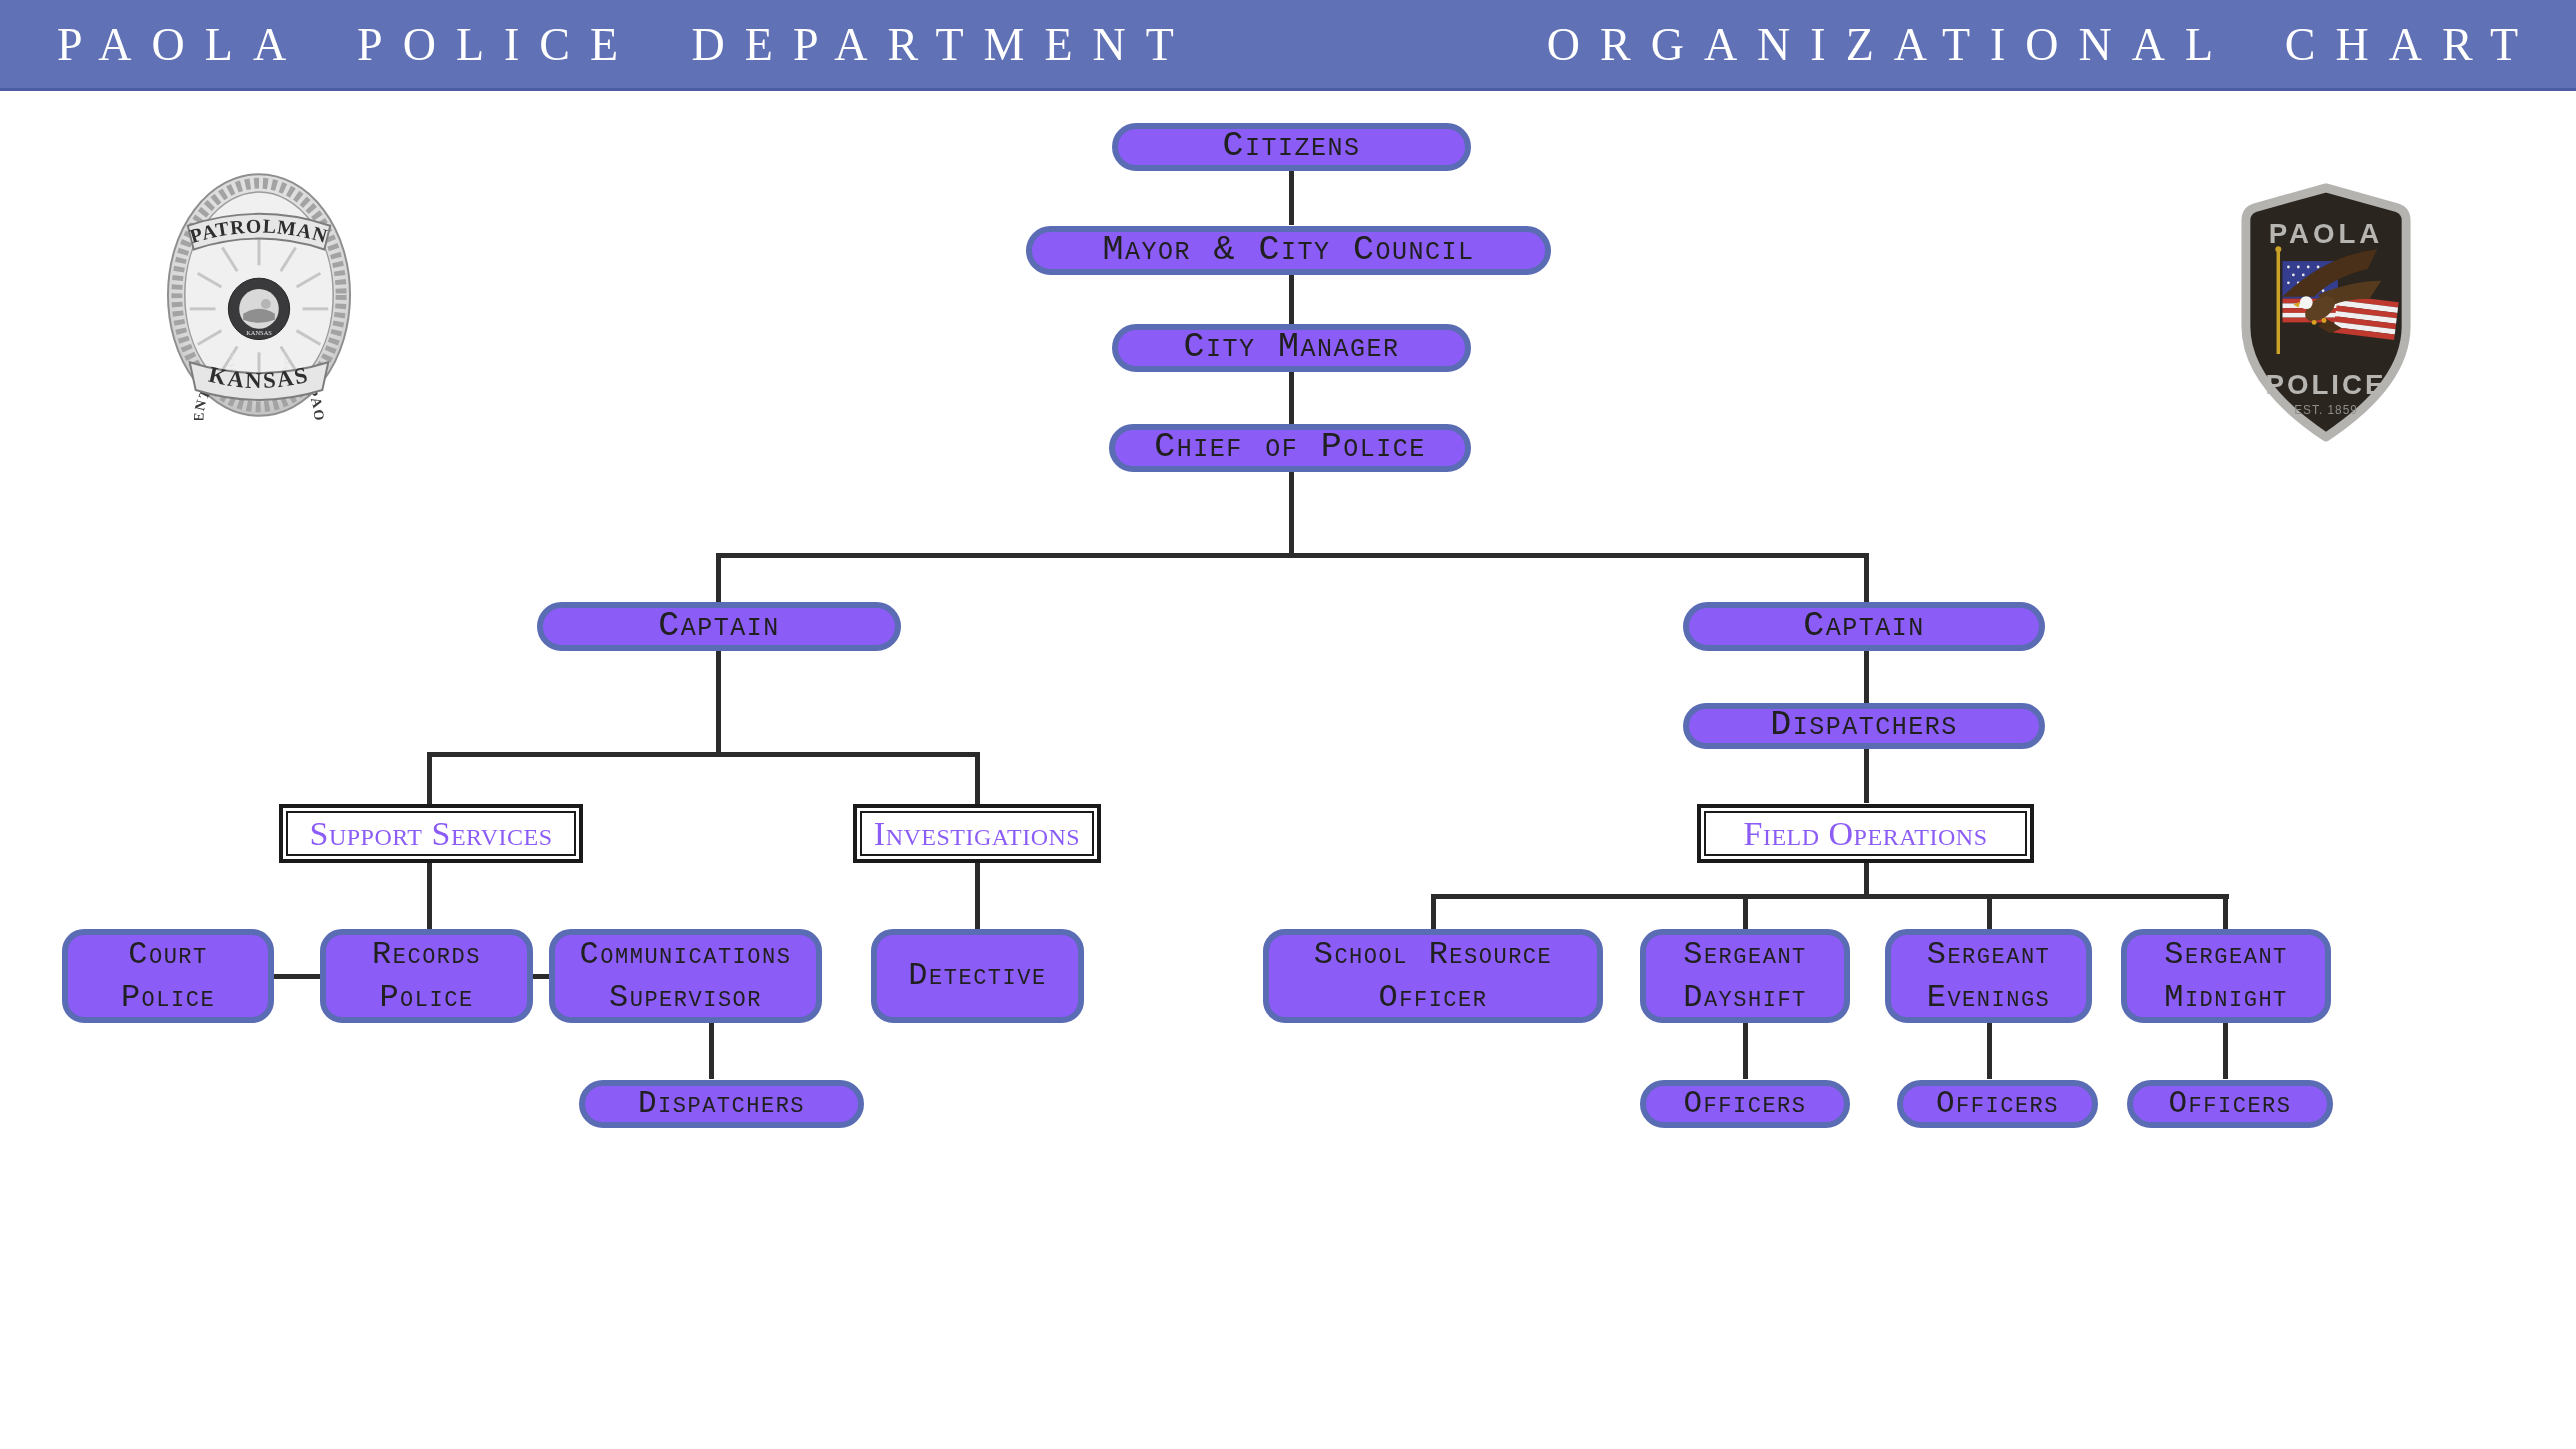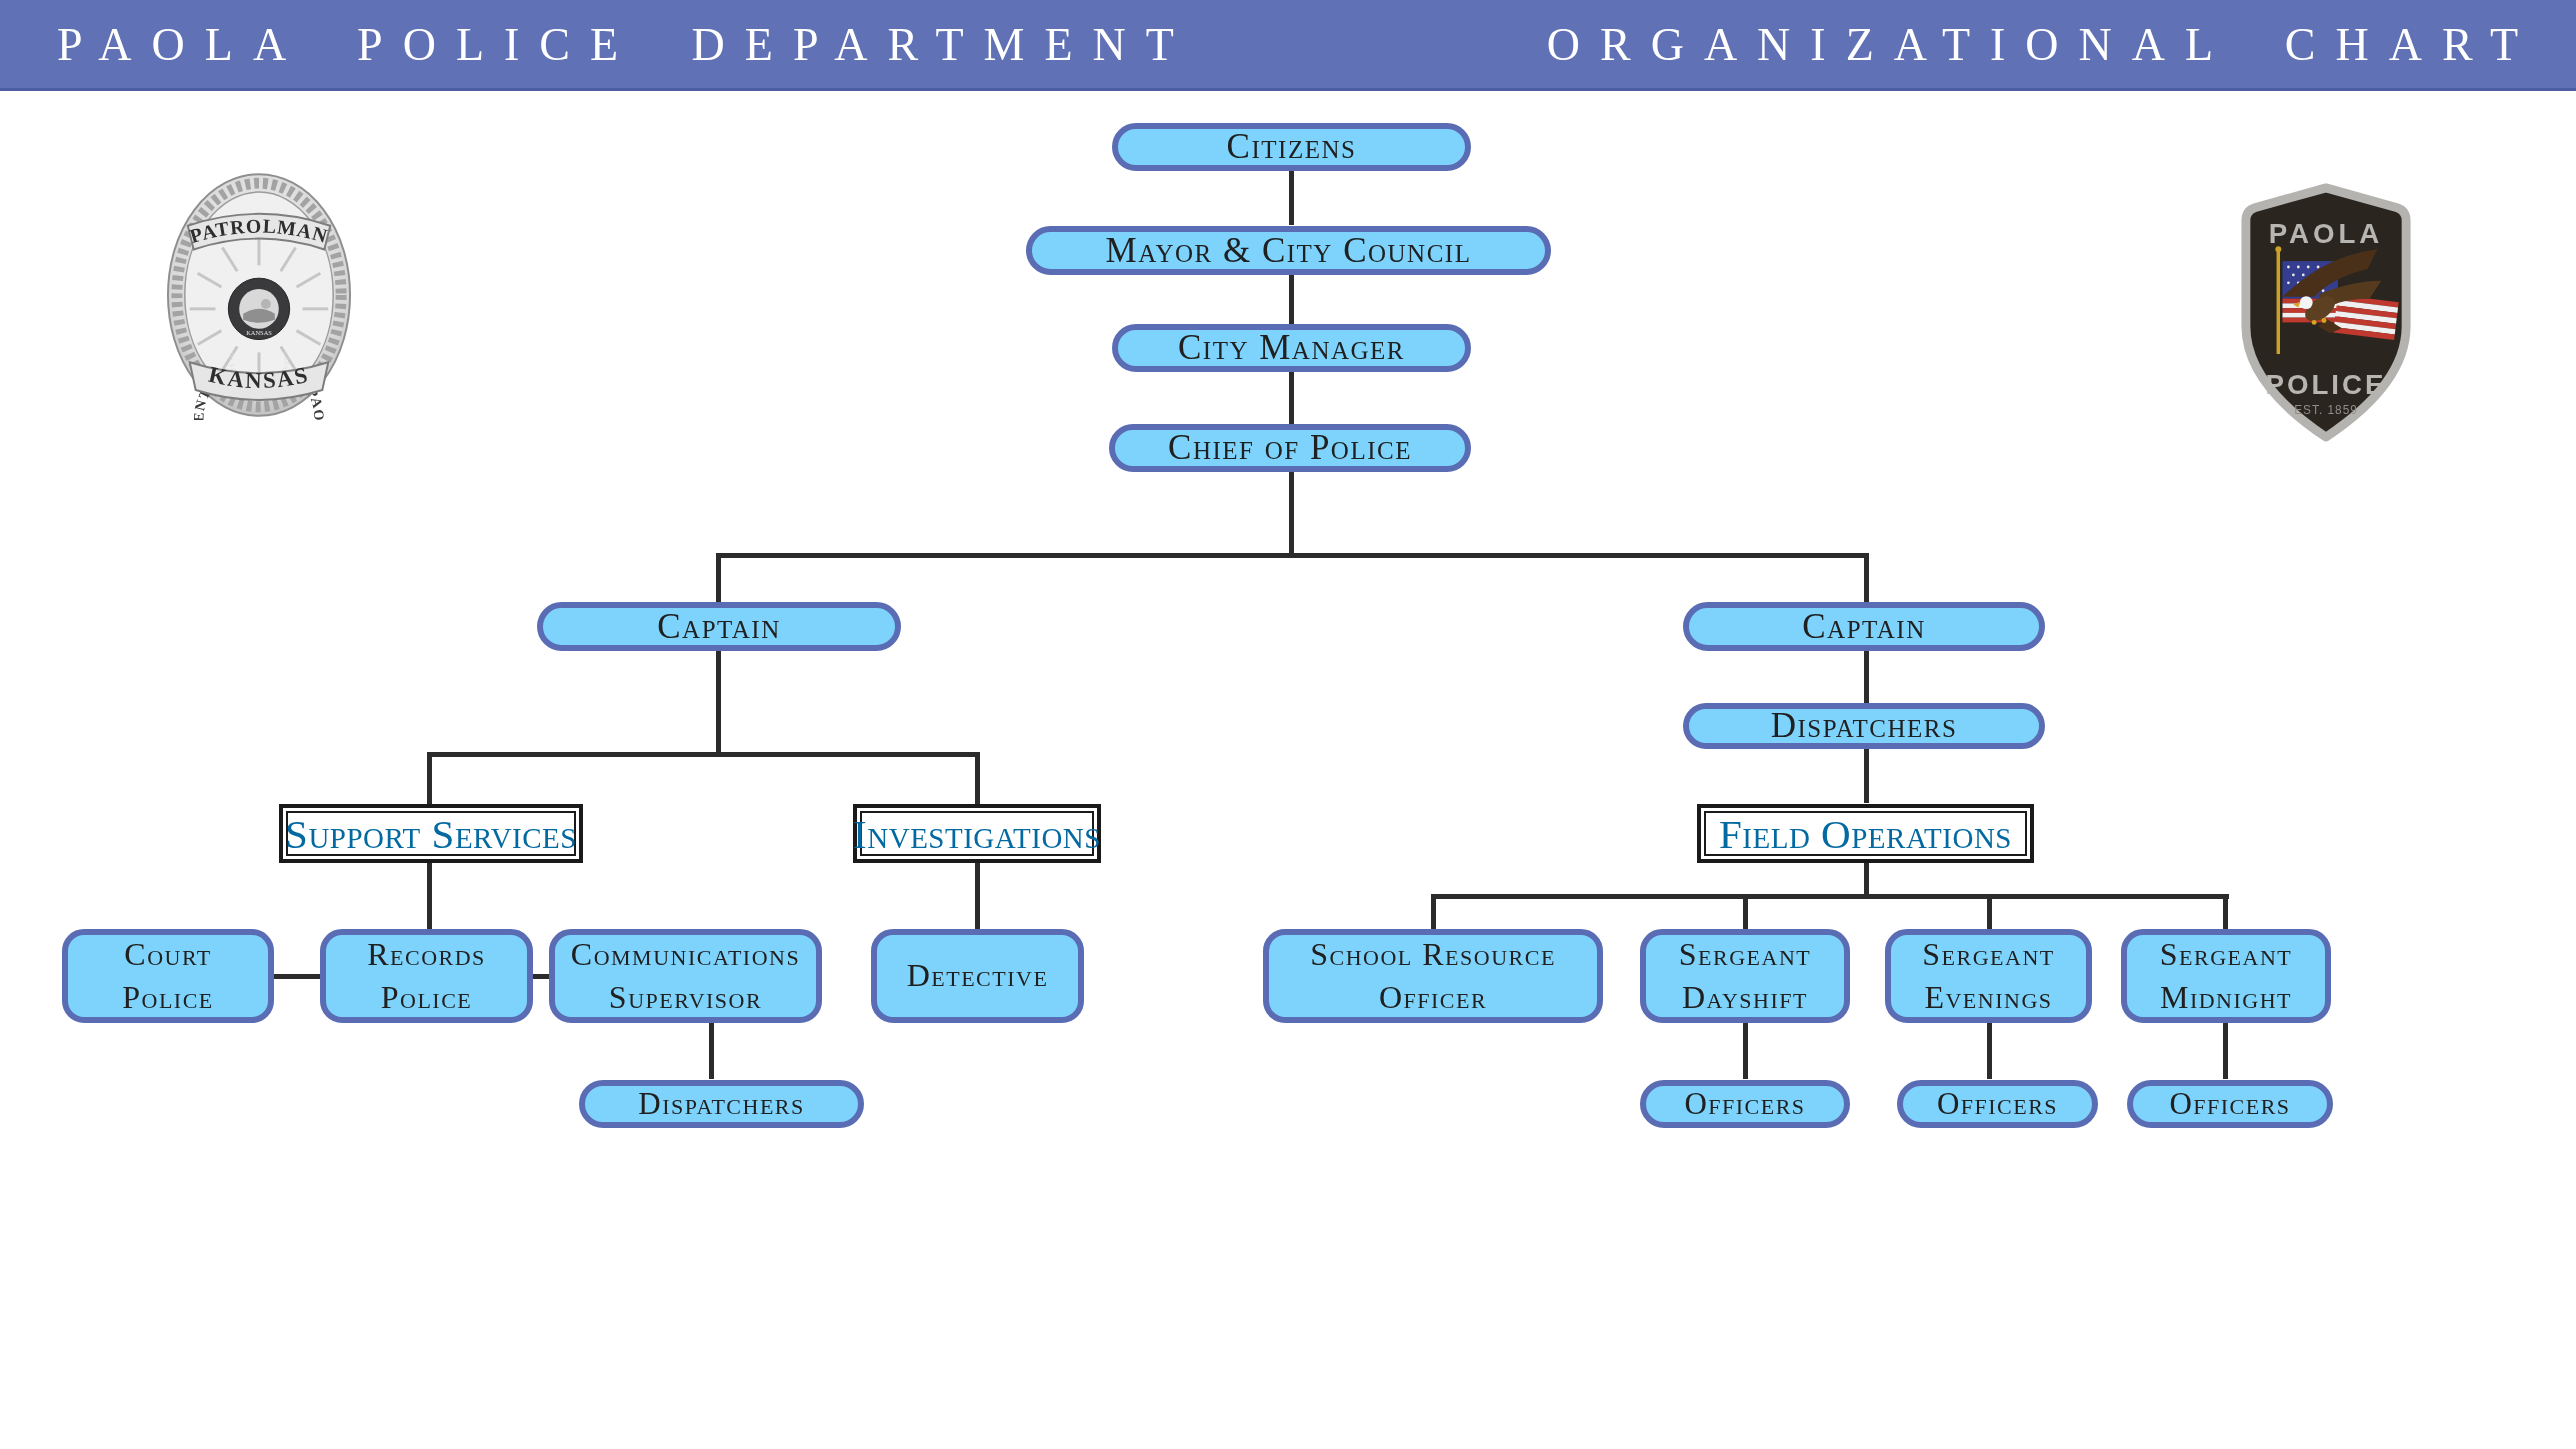--- a/index.html
+++ b/index.html
@@ -11,30 +11,30 @@
           border-bottom:3px solid #4d5da3;box-sizing:border-box;display:flex;
           align-items:center;justify-content:space-between;padding:0 38px 0 57px;}
   .topbar .ttl{color:#ffffff;font-size:46px;letter-spacing:20px;word-spacing:22px;
                white-space:nowrap;font-weight:normal;}
 
   
   .vline,.hline{position:absolute;background:#2b2b2b;}
   .vline{width:5px;}
   .hline{height:5px;}
 
-  .node{position:absolute;box-sizing:border-box;background:#7dd3fc;display:flex;
+  .node{position:absolute;box-sizing:border-box;background:#8b5cf6;display:flex;
         flex-direction:column;align-items:center;justify-content:center;text-align:center;
-        font-variant:small-caps;color:#202020;letter-spacing:1.5px;line-height:1.35;}
+        font-variant:small-caps;color:#202020;letter-spacing:1.5px;line-height:1.35;font-family:Liberation Mono, monospace;}
   .pill{border:6px solid #5a6cb4;border-radius:28px;font-size:35px;}
   .rbox{border:6px solid #5a6cb4;border-radius:22px;font-size:32px;padding:0 6px;}
   .spill{border:6px solid #5a6cb4;border-radius:26px;font-size:31px;}
   .dbox{position:absolute;box-sizing:border-box;border:4px solid #1a1a1a;padding:3px;background:#fff;}
   .dbox .in{width:100%;height:100%;box-sizing:border-box;border:2px solid #1a1a1a;
             display:flex;align-items:center;justify-content:center;font-variant:small-caps;
-            font-size:41px;letter-spacing:0.5px;color:#0369a1;white-space:nowrap;}
+            font-size:34px;letter-spacing:0.5px;color:#8b5cf6;white-space:nowrap;}
   .imgwrap{position:absolute;}
 </style>
 </head>
 <body>
 
 <div class="page">
 
   <div class="topbar">
     <span class="ttl">PAOLA POLICE DEPARTMENT</span>
     <span class="ttl">ORGANIZATIONAL CHART</span>

